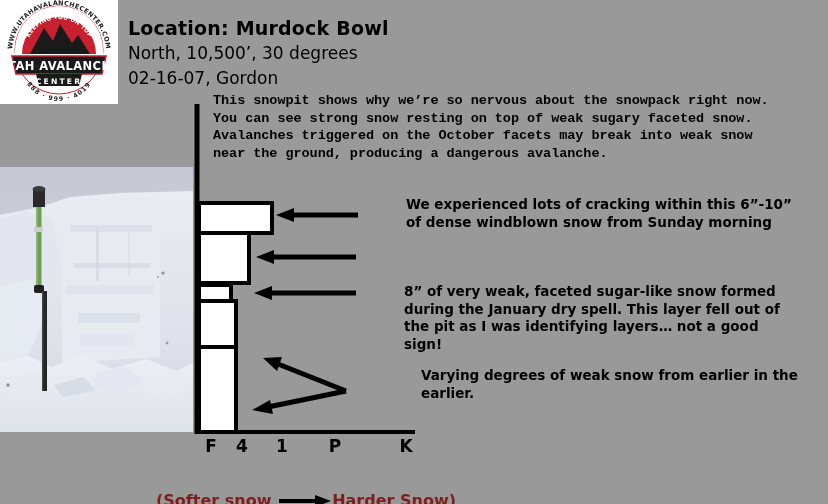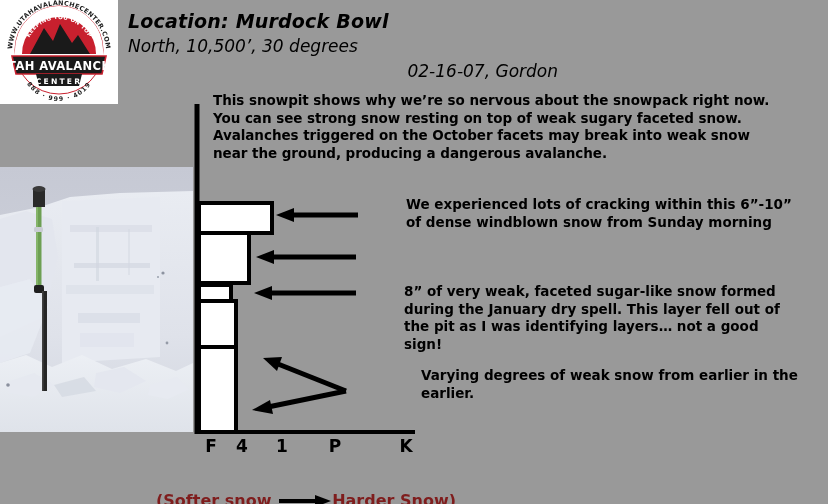--- a/index.html
+++ b/index.html
@@ -14,30 +14,31 @@
   #root{position:absolute;left:0;top:0;width:828px;height:504px;background:#999999;}
 
   
   .logo-box{
     position:absolute;left:0;top:0;width:118px;height:104px;
     background:#ffffff;overflow:hidden;
   }
   .logo-svg{display:block;width:118px;height:104px;}
 
   
-  .hdr{position:absolute;left:128px;top:9px;width:430px;color:#000;font-style:italic;}
+  .hdr{position:absolute;left:128px;top:16px;width:430px;color:#000;}
   .hdr .line1{font-size:19px;font-weight:bold;letter-spacing:.2px;line-height:25px;}
   .hdr .line2{font-size:17px;line-height:25px;}
-  .hdr .line3{font-size:17px;line-height:25px;text-align:right;}
+  .hdr .line3{font-size:17px;line-height:25px;}
 
   
   .intro{
     position:absolute;left:213px;top:92px;width:600px;
     font-size:13.5px;font-weight:bold;line-height:17.6px;color:#000;
     letter-spacing:-0.05px;
+    font-family:Liberation Mono, monospace;
   }
   .intro div{white-space:nowrap;}
 
   
   .photo{
     position:absolute;left:0;top:167px;width:193px;height:265px;
     overflow:hidden;
   }
   .photo svg{display:block;width:193px;height:265px;}
 

